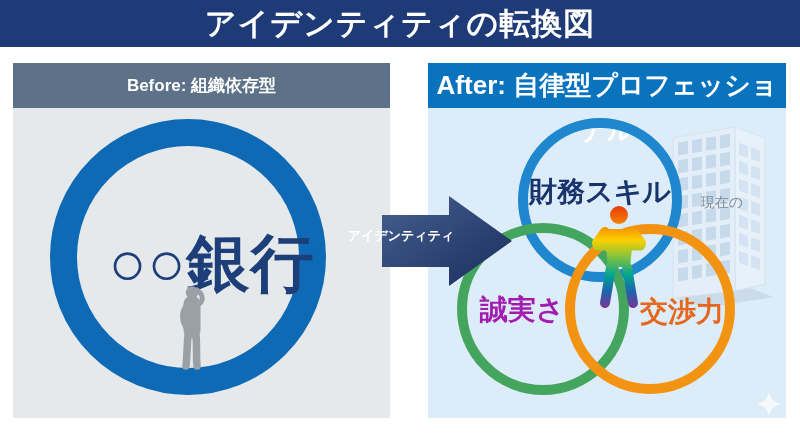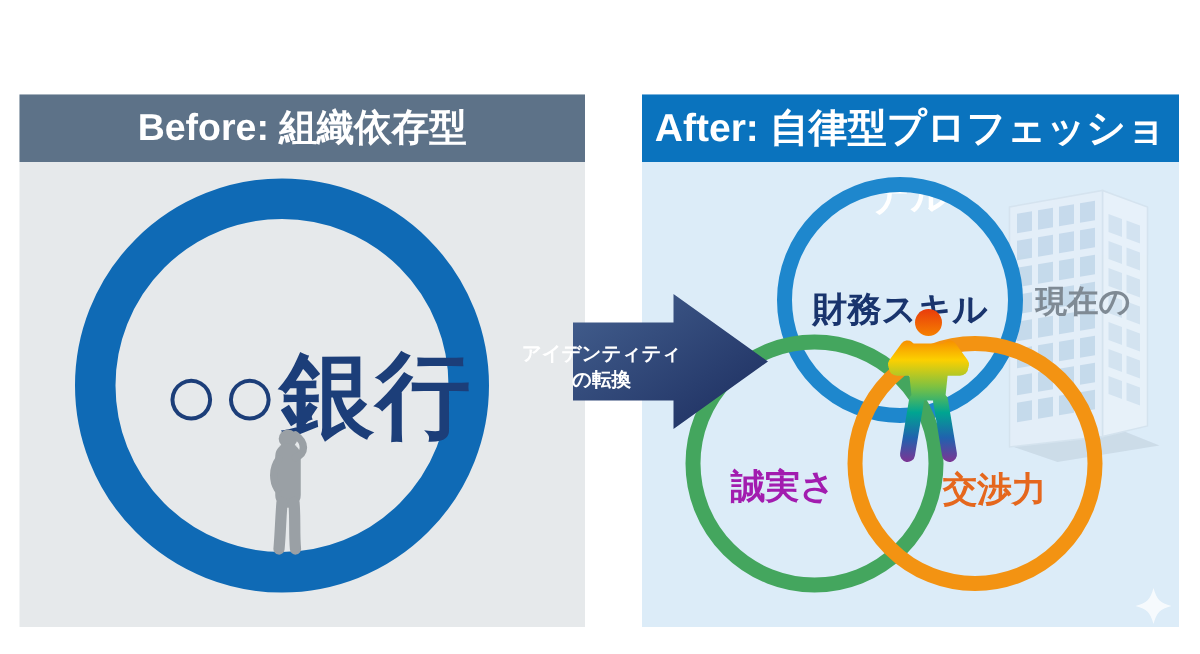--- a/index.html
+++ b/index.html
@@ -7,56 +7,57 @@
   .stage{position:relative;width:800px;height:436px;overflow:hidden;background:#ffffff;}
 
   .title-bar{position:absolute;left:0;top:0;width:800px;height:47px;background:#1e3b78;
     color:#ffffff;font-size:31px;font-weight:bold;text-align:center;line-height:47px;letter-spacing:1px;}
 
   .panel{position:absolute;top:63px;height:355px;}
   .panel-before{left:13px;width:377px;background:#e6e9eb;}
   .panel-after{left:428px;width:358px;background:#dcecf8;}
   .panel-header{position:absolute;left:0;top:0;width:100%;height:45px;color:#ffffff;
     font-weight:bold;text-align:center;line-height:45px;}
-  .panel-before .panel-header{background:#5d7288;font-size:25px;}
+  .panel-before .panel-header{background:#5d7288;font-size:17px;}
   .panel-after .panel-header{background:#0a73be;font-size:26px;}
 
   .big-ring{position:absolute;left:37px;top:56px;width:276px;height:276px;box-sizing:border-box;
     border:27px solid #0f6ab5;border-radius:50%;}
   .bank-label{position:absolute;left:0;top:158px;width:100%;text-align:center;
     color:#1c3e79;font-size:63px;font-weight:bold;letter-spacing:1px;margin-left:10px;}
   .person-before{position:absolute;left:158px;top:222px;width:40px;height:86px;}
 
   .arrow-wrap{position:absolute;left:338px;top:196px;width:131px;height:91px;z-index:5;padding-left:44px;}
   .arrow-label{position:absolute;left:0;top:31px;width:126px;text-align:center;
     color:#ffffff;font-size:13px;font-weight:bold;line-height:17px;}
 
   .venn{position:absolute;box-sizing:border-box;border-radius:50%;background:transparent;}
   .venn-blue{left:90px;top:55px;width:164px;height:164px;border:10px solid #1e87cd;}
   .venn-green{left:29px;top:160px;width:172px;height:172px;border:10px solid #44a65e;}
   .venn-orange{left:137px;top:161px;width:170px;height:170px;border:10px solid #f39312;}
 
-  .skill-label{position:absolute;font-weight:bold;font-size:23px;text-align:center;z-index:6;margin-top:18px;}
+  .skill-label{position:absolute;font-weight:bold;font-size:28px;text-align:center;z-index:6;}
   .label-finance{left:72px;top:110px;width:200px;color:#19346d;}
   .label-integrity{left:24px;top:228px;width:140px;color:#a21caf;}
-  .label-negotiation{left:165px;top:230px;width:140px;color:#e5671d;}
+  .label-negotiation{left:184px;top:230px;width:140px;color:#e5671d;}
 
   .company-label{position:absolute;left:232px;top:126px;width:124px;text-align:center;
-    color:#7f8a94;font-size:21px;font-weight:bold;line-height:26px;z-index:4;}
+    color:#7f8a94;font-size:14px;font-weight:normal;line-height:26px;z-index:4;}
 
   .building{position:absolute;left:235px;top:58px;width:112px;height:188px;z-index:1;}
   .person-after{position:absolute;left:150px;top:142px;width:82px;height:106px;z-index:7;}
   .sparkle{position:absolute;left:328px;top:328px;width:26px;height:26px;z-index:2;}
   .venn{z-index:3;}
 </style>
 </head>
 <body>
 
 <div class="stage">
 
+  <div class="title-bar">アイデンティティの転換図</div>
 
   <div class="panel panel-before">
     <div class="panel-header">Before: 組織依存型</div>
     <div class="big-ring"></div>
     <div class="bank-label">○○銀行</div>
     <div class="person-before">
       <svg viewBox="0 0 40 86" width="40" height="86">
         <g fill="#9aa0a5" stroke="#9aa0a5">
           <circle cx="21" cy="7.5" r="6.2" stroke="none"></circle>
           <path d="M21,19 L21,45" stroke-width="17" stroke-linecap="round" fill="none"></path>
@@ -74,21 +75,20 @@
       <defs>
         <linearGradient id="ag" x1="0" y1="0" x2="1" y2="1">
           <stop offset="0" stop-color="#44608f"></stop>
           <stop offset="1" stop-color="#1b2c5e"></stop>
         </linearGradient>
       </defs>
       <polygon points="0,19 67,19 67,0 130,45 67,90 67,71 0,71" fill="url(#ag)"></polygon>
     </svg>
     <div class="arrow-label">
       <div>アイデンティティ</div>
-      <div>の転換</div>
     </div>
   </div>
 
   <div class="panel panel-after">
     <div class="panel-header">After: 自律型プロフェッショナル</div>
 
     <div class="building">
       <svg viewBox="0 0 112 188" width="112" height="188">
         <g opacity="0.55">
           <polygon points="10,176 80,164 110,176 42,187" fill="#93a3b1" opacity="0.4"></polygon>

